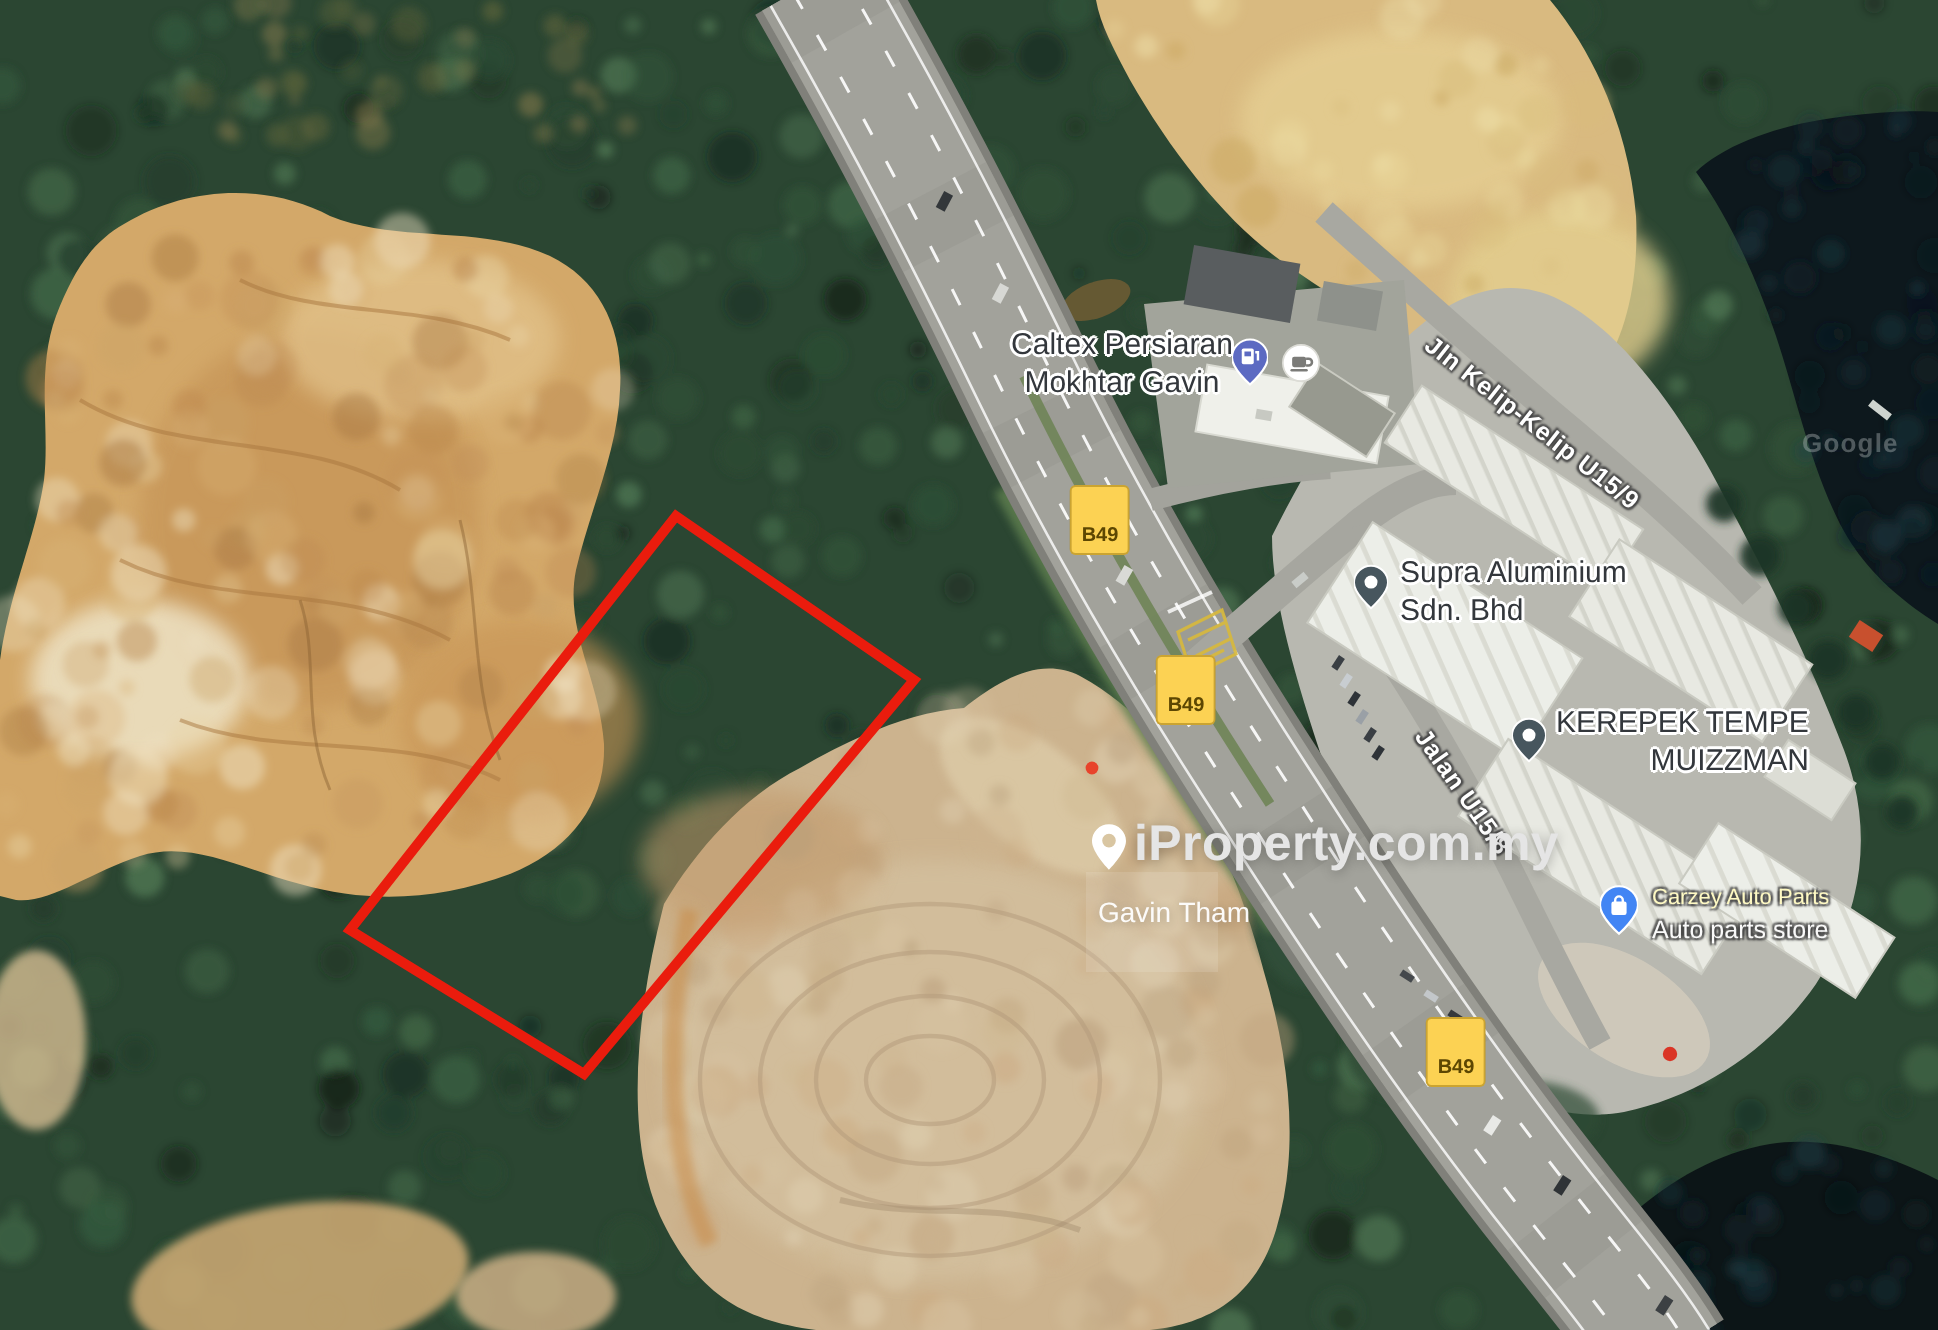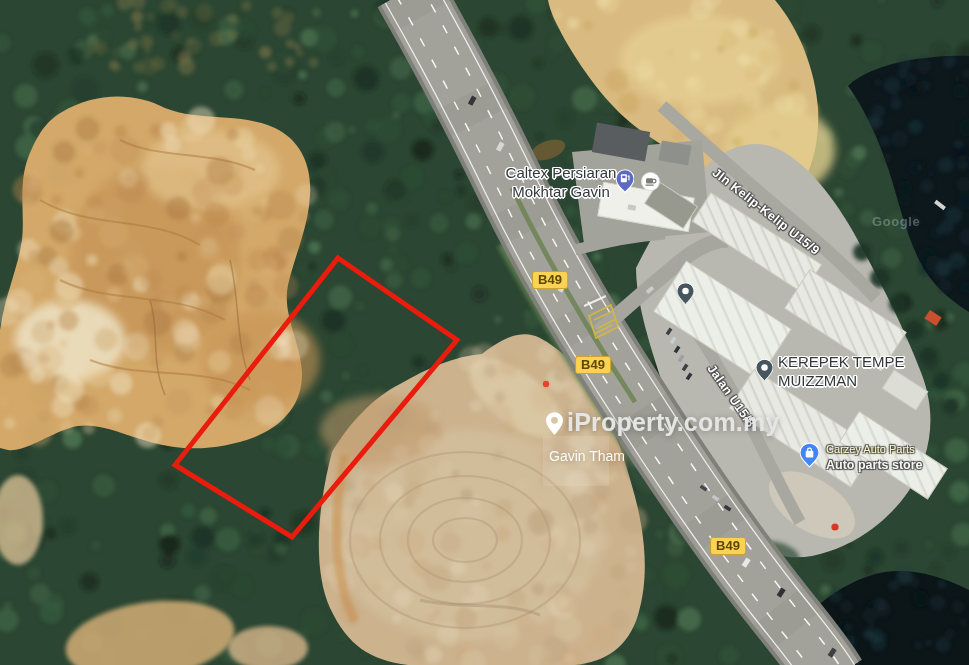--- a/index.html
+++ b/index.html
@@ -8,29 +8,29 @@
   svg.bg{position:absolute;left:0;top:0;display:block;}
   .lbl{position:absolute;white-space:nowrap;}
   .poi{color:#33373c;font-size:15px;font-weight:500;line-height:19px;}
   .poi-c{text-align:center;}
   .halo-w{text-shadow:-1px -1px 0 #fff,1px -1px 0 #fff,-1px 1px 0 #fff,1px 1px 0 #fff,
           0 -1.5px 0 #fff,0 1.5px 0 #fff,-1.5px 0 0 #fff,1.5px 0 0 #fff;}
   .street{color:#fff;font-size:12.5px;font-weight:700;letter-spacing:.4px;}
   .halo-d{text-shadow:-1px -1px 1px rgba(70,70,70,.95),1px -1px 1px rgba(70,70,70,.95),
           -1px 1px 1px rgba(70,70,70,.95),1px 1px 1px rgba(70,70,70,.95);}
   .badge{position:absolute;transform:translate(-50%,-50%);background:#fcd253;color:#5d4702;
-         font-size:13px;font-weight:700;line-height:13px;padding:1px 5px 2px;border-radius:3px;
-         border:1px solid rgba(130,95,0,.4);margin-top:20px;}
+         font-size:10px;font-weight:700;line-height:13px;padding:18px 5px 2px;border-radius:3px;
+         border:1px solid rgba(130,95,0,.4);}
   .wm-brand{color:#e5e5e5;font-size:25px;font-weight:700;letter-spacing:.2px;
             text-shadow:0 1px 6px rgba(0,0,0,.28);}
   .wm-agent{color:rgba(255,255,255,.95);font-size:14px;font-weight:400;
             text-shadow:0 1px 5px rgba(0,0,0,.22);}
   .google{color:rgba(190,198,198,.38);font-size:13px;font-weight:700;letter-spacing:.6px;}
   .carzey-name{color:#fef9c3;font-size:11px;font-weight:500;line-height:17px;}
-  .carzey-cat{color:rgba(255,255,255,.96);font-size:12.5px;font-weight:700;line-height:15px;}
+  .carzey-cat{color:rgba(255,255,255,.96);font-size:12.5px;font-weight:400;line-height:15px;}
   .pin{position:absolute;}
 </style>
 </head>
 <body>
 
 <div class="stage">
 
   <svg id="terrain" class="bg" width="969" height="665" viewBox="0 0 969 665">
     <defs>
       <filter id="soft" x="-30%" y="-30%" width="160%" height="160%">
@@ -1348,26 +1348,30 @@
     <circle cx="9" cy="9" r="8.6" fill="#fff" stroke="#dcdcd6" stroke-width=".8"></circle>
     <rect x="4.8" y="6" width="6.6" height="5" rx="1" fill="#7b7b78"></rect>
     <path d="M11.4 7 h1.2 a1.6 1.6 0 0 1 0 3.2 h-1.2" fill="none" stroke="#7b7b78" stroke-width="1.2"></path>
     <rect x="4" y="11.8" width="8.2" height="1.2" rx=".6" fill="#7b7b78"></rect>
   </svg>
 
   <svg class="pin" style="left:677px;top:280px" width="17" height="27" viewBox="0 0 24 30">
     <path d="M12 0C5.4 0 0 5.4 0 12c0 7.5 12 18 12 18s12-10.5 12-18C24 5.4 18.6 0 12 0z" fill="#47565e" stroke="#fff" stroke-width="1.4"></path>
     <circle cx="12" cy="11.5" r="4.6" fill="#fff"></circle>
   </svg>
+  <div class="lbl poi halo-w" style="left:700px;top:277px;">
+    <div>Supra Aluminium</div>
+    <div>Sdn. Bhd</div>
+  </div>
 
   <svg class="pin" style="left:756px;top:356px" width="17" height="28" viewBox="0 0 24 30">
     <path d="M12 0C5.4 0 0 5.4 0 12c0 7.5 12 18 12 18s12-10.5 12-18C24 5.4 18.6 0 12 0z" fill="#47565e" stroke="#fff" stroke-width="1.4"></path>
     <circle cx="12" cy="11.5" r="4.6" fill="#fff"></circle>
   </svg>
-  <div class="lbl poi halo-w" style="left:778px;top:352px;">
+  <div class="lbl poi halo-w" style="left:778px;top:352px;text-align:right;">
     <div>KEREPEK TEMPE</div>
     <div>MUIZZMAN</div>
   </div>
 
   <svg class="pin" style="left:800px;top:440px" width="19" height="30" viewBox="0 0 24 30">
     <path d="M12 0C5.4 0 0 5.4 0 12c0 7.5 12 18 12 18s12-10.5 12-18C24 5.4 18.6 0 12 0z" fill="#4285f4" stroke="#fff" stroke-width="1.4"></path>
     <rect x="7.2" y="9.6" width="9.6" height="8.6" rx="1.4" fill="#fff"></rect>
     <path d="M9.6 10 v-1.2 a2.4 2.4 0 0 1 4.8 0 V10" fill="none" stroke="#fff" stroke-width="1.5"></path>
   </svg>
   <div class="lbl" style="left:826px;top:441px;">
@@ -1381,14 +1385,14 @@
 
   <div class="lbl street halo-d" style="left:714px;top:164px;transform:rotate(38deg);transform-origin:0 50%;">Jln Kelip-Kelip U15/9</div>
   <div class="lbl street halo-d" style="left:716px;top:362px;transform:rotate(55deg);transform-origin:0 0;">Jalan U15/8</div>
 
   <svg class="pin" style="left:546px;top:412px" width="17" height="23" viewBox="0 0 18 24">
     <path fill-rule="evenodd" fill="#fff" d="M9 0C4 0 0 4 0 8.8 0 15 9 24 9 24s9-9 9-15.2C18 4 14 0 9 0Zm0 12.2a3.6 3.6 0 1 1 0-7.2 3.6 3.6 0 0 1 0 7.2Z"></path>
   </svg>
   <div class="lbl wm-brand" style="left:567px;top:408px">iProperty.com.my</div>
   <div class="lbl wm-agent" style="left:549px;top:448px">Gavin Tham</div>
 
-  <div class="lbl google" style="left:872px;top:214px">Google</div>
+  <div class="lbl google" style="left:901px;top:214px">Google</div>
 </div>
 
 </body></html>

